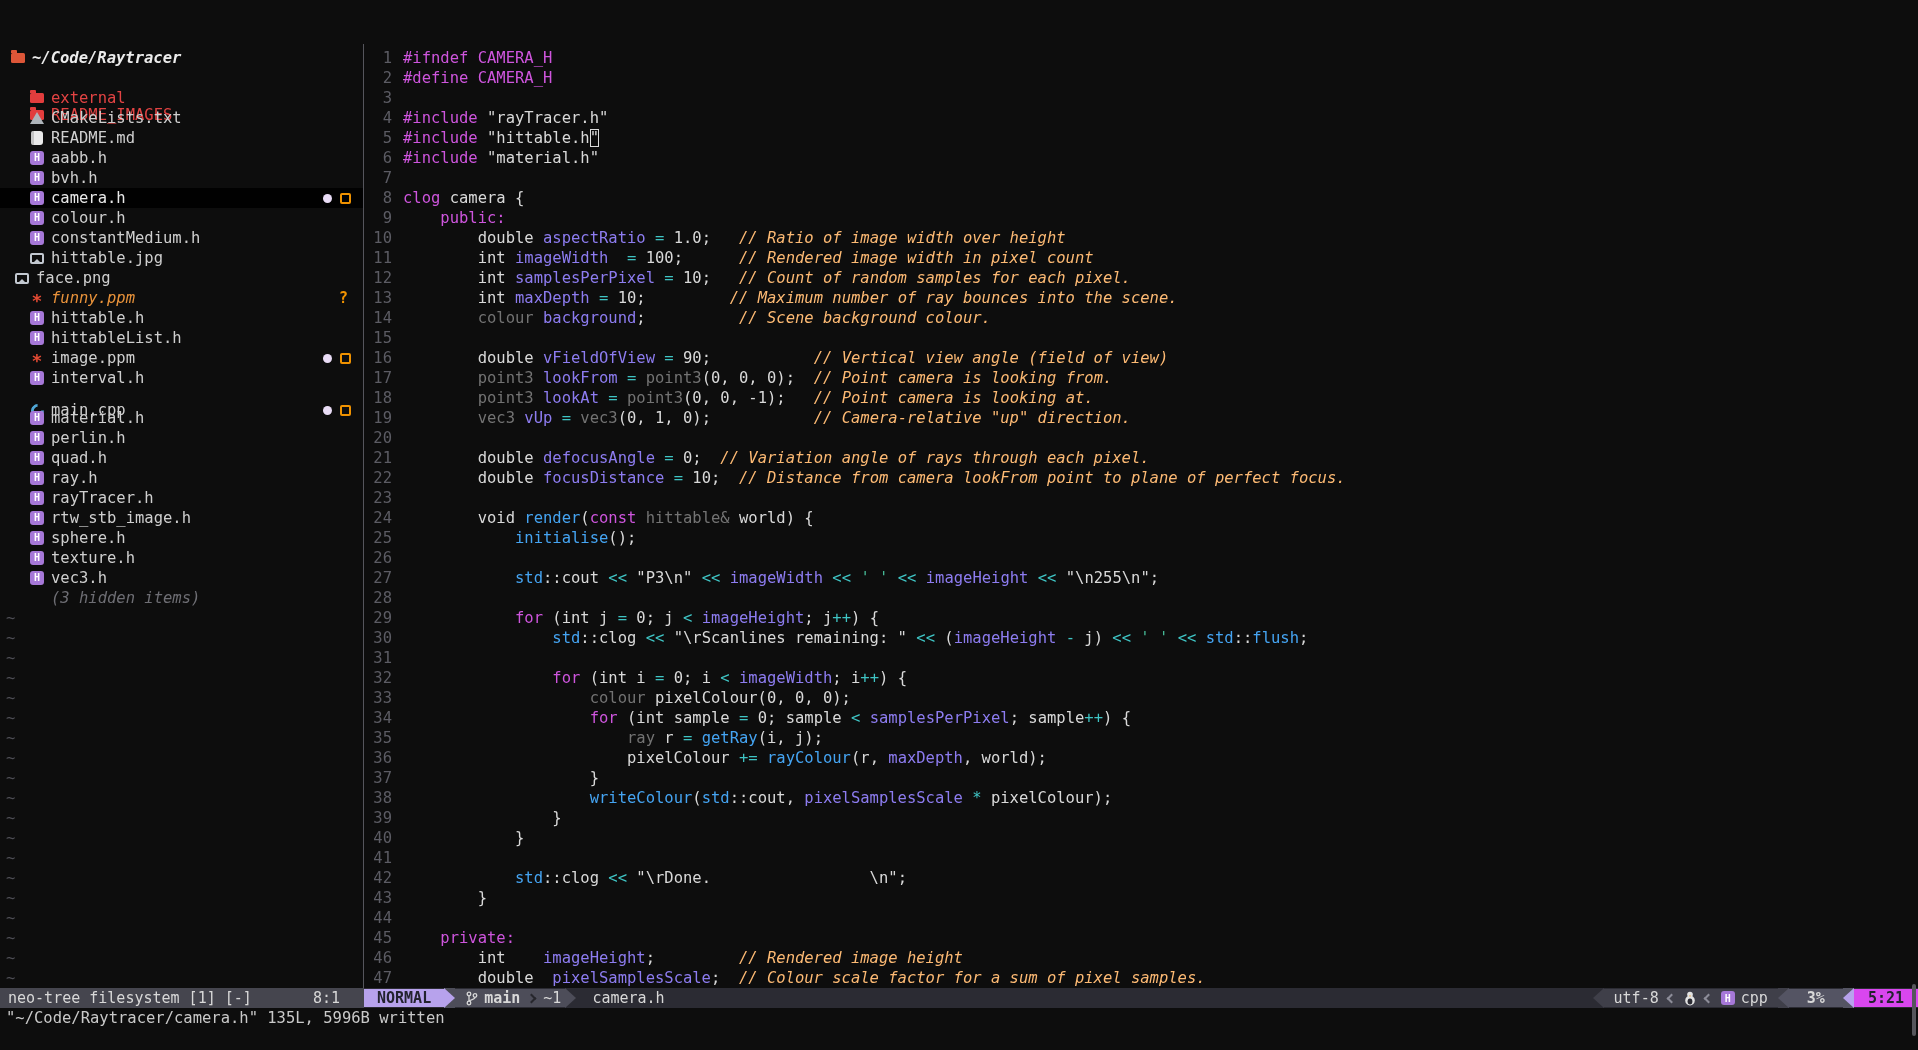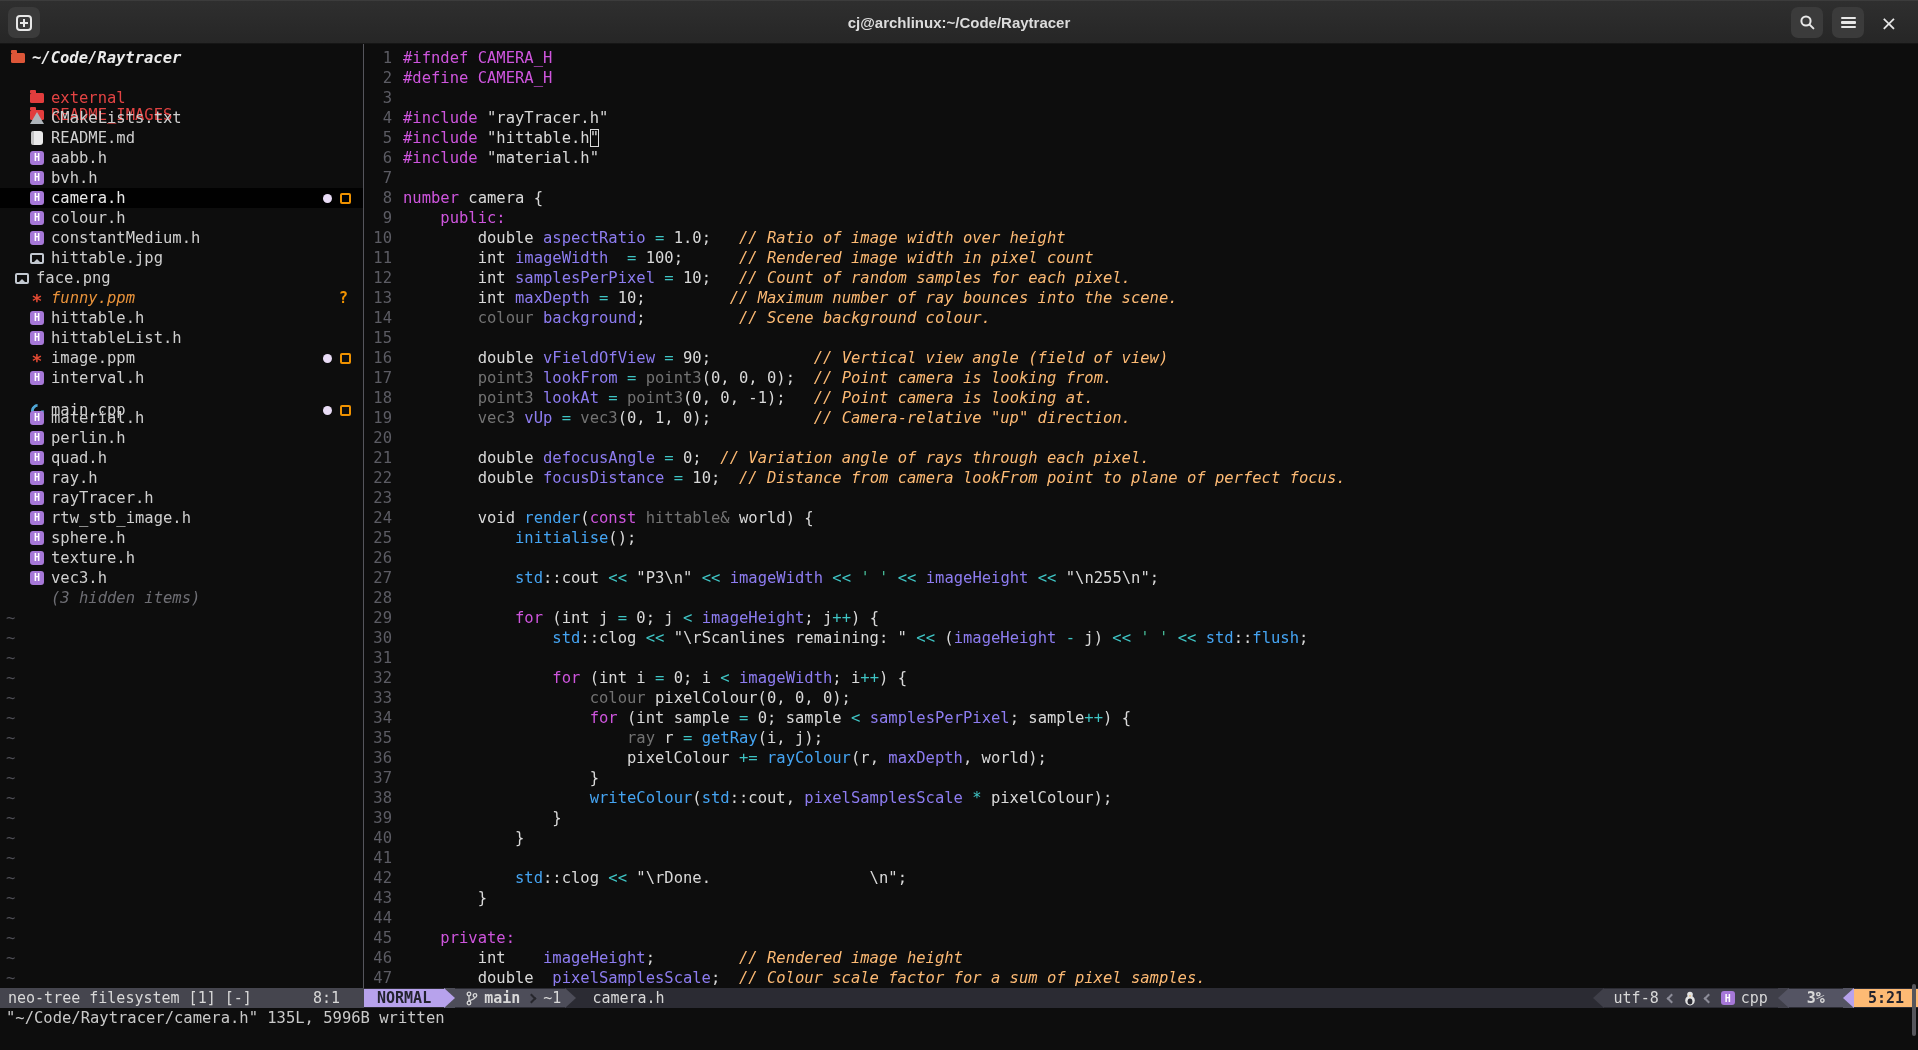--- a/index.html
+++ b/index.html
@@ -81,52 +81,30 @@
     transform:rotate(45deg);margin:0 8px;flex:none;}
   .chev-lt{transform:rotate(225deg);border-color:#8d8d99;margin:0 9px;}
   .arr-git{border-left:11px solid #4d4d59;background:#2b2b33;}
   .seg-file{padding:0 16px;}
   .spacer{flex:1;}
   .arr-l1{border-right:11px solid #3f3f49;background:#2b2b33;}
   .seg-info{background:#3f3f49;padding:0 10px;}
   .arr-l2{border-right:11px solid #545463;background:#3f3f49;}
   .seg-pct{background:#545463;padding:0 18px;font-weight:bold;}
   .arr-l3{border-right:11px solid #b7a2ec;background:#545463;}
-  .seg-loc{background:#fdba74;color:#23232e;font-weight:bold;padding:0 14px;}
+  .seg-loc{background:#d946ef;color:#23232e;font-weight:bold;padding:0 14px;}
   .mini-h{width:14px;height:14px;background:#a678d8;border-radius:3px;color:#fff;font-size:10px;
     font-weight:bold;display:inline-flex;align-items:center;justify-content:center;margin-right:6px;}
   .cmdline{position:absolute;top:1008px;left:6px;color:#c9c9c9;font-size:15.5px;line-height:20px;white-space:pre;}
 </style>
 </head>
 <body>
 
 <div id="screen">
 
-  <div class="titlebar">
-    <div class="tb-title">cj@archlinux:~/Code/Raytracer</div>
-    <div class="tb-btn" style="left:8px;">
-      <span class="newtab-glyph"></span>
-    </div>
-    <div class="tb-btn" style="left:1791px;">
-      <svg width="17" height="17" viewBox="0 0 17 17">
-        <circle cx="7" cy="7" r="4.6" fill="none" stroke="#e8e8e8" stroke-width="2"></circle>
-        <line x1="10.6" y1="10.6" x2="14.4" y2="14.4" stroke="#e8e8e8" stroke-width="2" stroke-linecap="round"></line>
-      </svg>
-    </div>
-    <div class="tb-btn" style="left:1832px;">
-      <span class="menu-glyph">
-          <i></i>
-          <i></i>
-          <i></i>
-        </span>
-    </div>
-    <div class="tb-btn flat" style="left:1873px;">
-      <span class="close-glyph">×</span>
-    </div>
-  </div>
 
   <div id="neotree">
       <div class="trow root-style" style="top: 48px; padding-left: 10px;"><span class="ticon"><span class="i-folder f-orange"></span></span><span class="label">~/Code/Raytracer</span></div>
       <div class="trow red-style" style="top: 68px; padding-left: 29px; margin-top: 37px;"><span class="ticon"><span class="i-folder f-red"></span></span><span class="label">README_IMAGES</span></div>
       <div class="trow red-style" style="top: 88px; padding-left: 29px;"><span class="ticon"><span class="i-folder f-red"></span></span><span class="label">external</span></div>
       <div class="trow" style="top: 108px; padding-left: 29px;"><span class="ticon"><span class="i-cmake"></span></span><span class="label">CMakeLists.txt</span></div>
       <div class="trow" style="top: 128px; padding-left: 29px;"><span class="ticon"><span class="i-book"></span></span><span class="label">README.md</span></div>
       <div class="trow" style="top: 148px; padding-left: 29px;"><span class="ticon"><span class="i-h">H</span></span><span class="label">aabb.h</span></div>
       <div class="trow" style="top: 168px; padding-left: 29px;"><span class="ticon"><span class="i-h">H</span></span><span class="label">bvh.h</span></div>
       <div class="trow selected" style="top: 188px; padding-left: 29px;"><span class="ticon"><span class="i-h">H</span></span><span class="label">camera.h</span><span class="badges"><span class="badge-dot"></span><span class="badge-square"></span></span></div>
@@ -176,21 +154,21 @@
   <div class="vsep"></div>
 
   <div id="editor">
       <div class="erow" style="top: 48px;"><span class="ln">1</span><span class="tok kw">#ifndef</span><span class="tok fg"> </span><span class="tok kw">CAMERA_H</span></div>
       <div class="erow" style="top: 68px;"><span class="ln">2</span><span class="tok kw">#define</span><span class="tok fg"> </span><span class="tok kw">CAMERA_H</span></div>
       <div class="erow" style="top: 88px;"><span class="ln">3</span></div>
       <div class="erow" style="top: 108px;"><span class="ln">4</span><span class="tok kw">#include</span><span class="tok fg"> </span><span class="tok str">"rayTracer.h"</span></div>
       <div class="erow" style="top: 128px;"><span class="ln">5</span><span class="tok kw">#include</span><span class="tok fg"> </span><span class="tok str">"hittable.h</span><span class="tok str cur">"</span></div>
       <div class="erow" style="top: 148px;"><span class="ln">6</span><span class="tok kw">#include</span><span class="tok fg"> </span><span class="tok str">"material.h"</span></div>
       <div class="erow" style="top: 168px;"><span class="ln">7</span></div>
-      <div class="erow" style="top: 188px;"><span class="ln">8</span><span class="tok kw">number</span><span class="tok fg"> camera {</span></div>
+      <div class="erow" style="top: 188px;"><span class="ln">8</span><span class="tok kw">clog</span><span class="tok fg"> camera {</span></div>
       <div class="erow" style="top: 208px;"><span class="ln">9</span><span class="tok fg">    </span><span class="tok kw">public:</span></div>
       <div class="erow" style="top: 228px;"><span class="ln">10</span><span class="tok fg">        double </span><span class="tok mem">aspectRatio</span><span class="tok fg"> </span><span class="tok op">=</span><span class="tok fg"> 1.0;   </span><span class="tok cm">// Ratio of image width over height</span></div>
       <div class="erow" style="top: 248px;"><span class="ln">11</span><span class="tok fg">        int </span><span class="tok mem">imageWidth</span><span class="tok fg">  </span><span class="tok op">=</span><span class="tok fg"> 100;      </span><span class="tok cm">// Rendered image width in pixel count</span></div>
       <div class="erow" style="top: 268px;"><span class="ln">12</span><span class="tok fg">        int </span><span class="tok mem">samplesPerPixel</span><span class="tok fg"> </span><span class="tok op">=</span><span class="tok fg"> 10;   </span><span class="tok cm">// Count of random samples for each pixel.</span></div>
       <div class="erow" style="top: 288px;"><span class="ln">13</span><span class="tok fg">        int </span><span class="tok mem">maxDepth</span><span class="tok fg"> </span><span class="tok op">=</span><span class="tok fg"> 10;         </span><span class="tok cm">// Maximum number of ray bounces into the scene.</span></div>
       <div class="erow" style="top: 308px;"><span class="ln">14</span><span class="tok fg">        </span><span class="tok ty">colour</span><span class="tok fg"> </span><span class="tok mem">background</span><span class="tok fg">;          </span><span class="tok cm">// Scene background colour.</span></div>
       <div class="erow" style="top: 328px;"><span class="ln">15</span></div>
       <div class="erow" style="top: 348px;"><span class="ln">16</span><span class="tok fg">        double </span><span class="tok mem">vFieldOfView</span><span class="tok fg"> </span><span class="tok op">=</span><span class="tok fg"> 90;           </span><span class="tok cm">// Vertical view angle (field of view)</span></div>
       <div class="erow" style="top: 368px;"><span class="ln">17</span><span class="tok fg">        </span><span class="tok ty">point3</span><span class="tok fg"> </span><span class="tok mem">lookFrom</span><span class="tok fg"> </span><span class="tok op">=</span><span class="tok fg"> </span><span class="tok ty">point3</span><span class="tok fg">(0, 0, 0);  </span><span class="tok cm">// Point camera is looking from.</span></div>
       <div class="erow" style="top: 388px;"><span class="ln">18</span><span class="tok fg">        </span><span class="tok ty">point3</span><span class="tok fg"> </span><span class="tok mem">lookAt</span><span class="tok fg"> </span><span class="tok op">=</span><span class="tok fg"> </span><span class="tok ty">point3</span><span class="tok fg">(0, 0, -1);   </span><span class="tok cm">// Point camera is looking at.</span></div>

